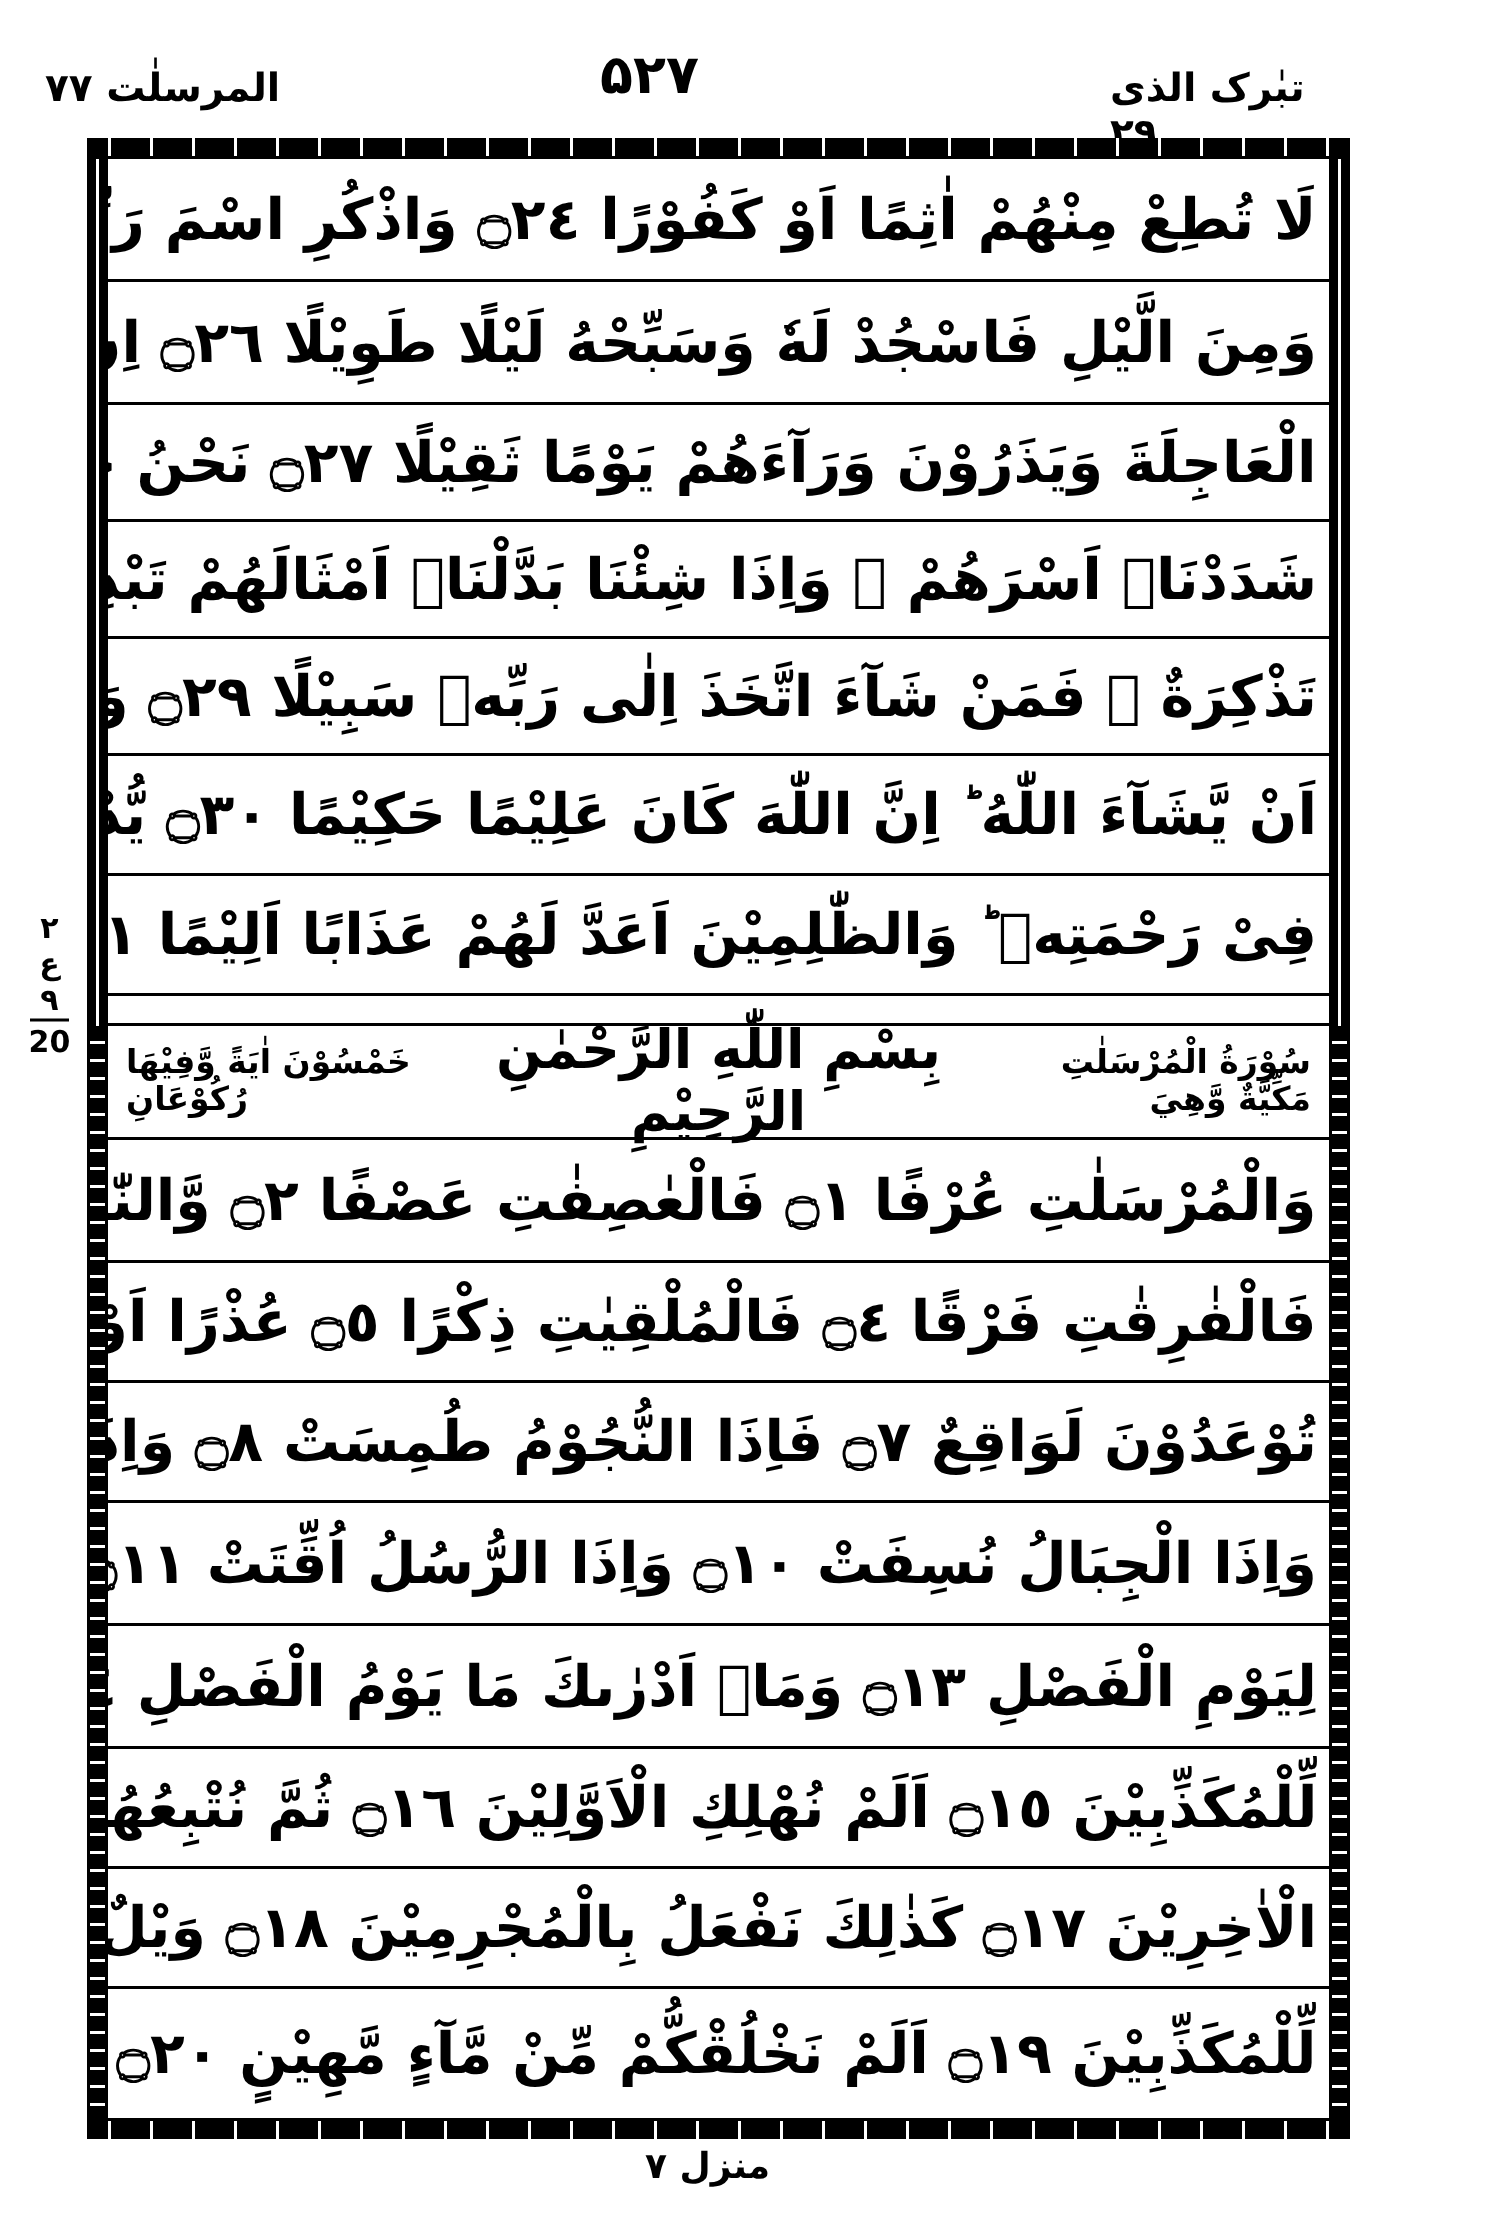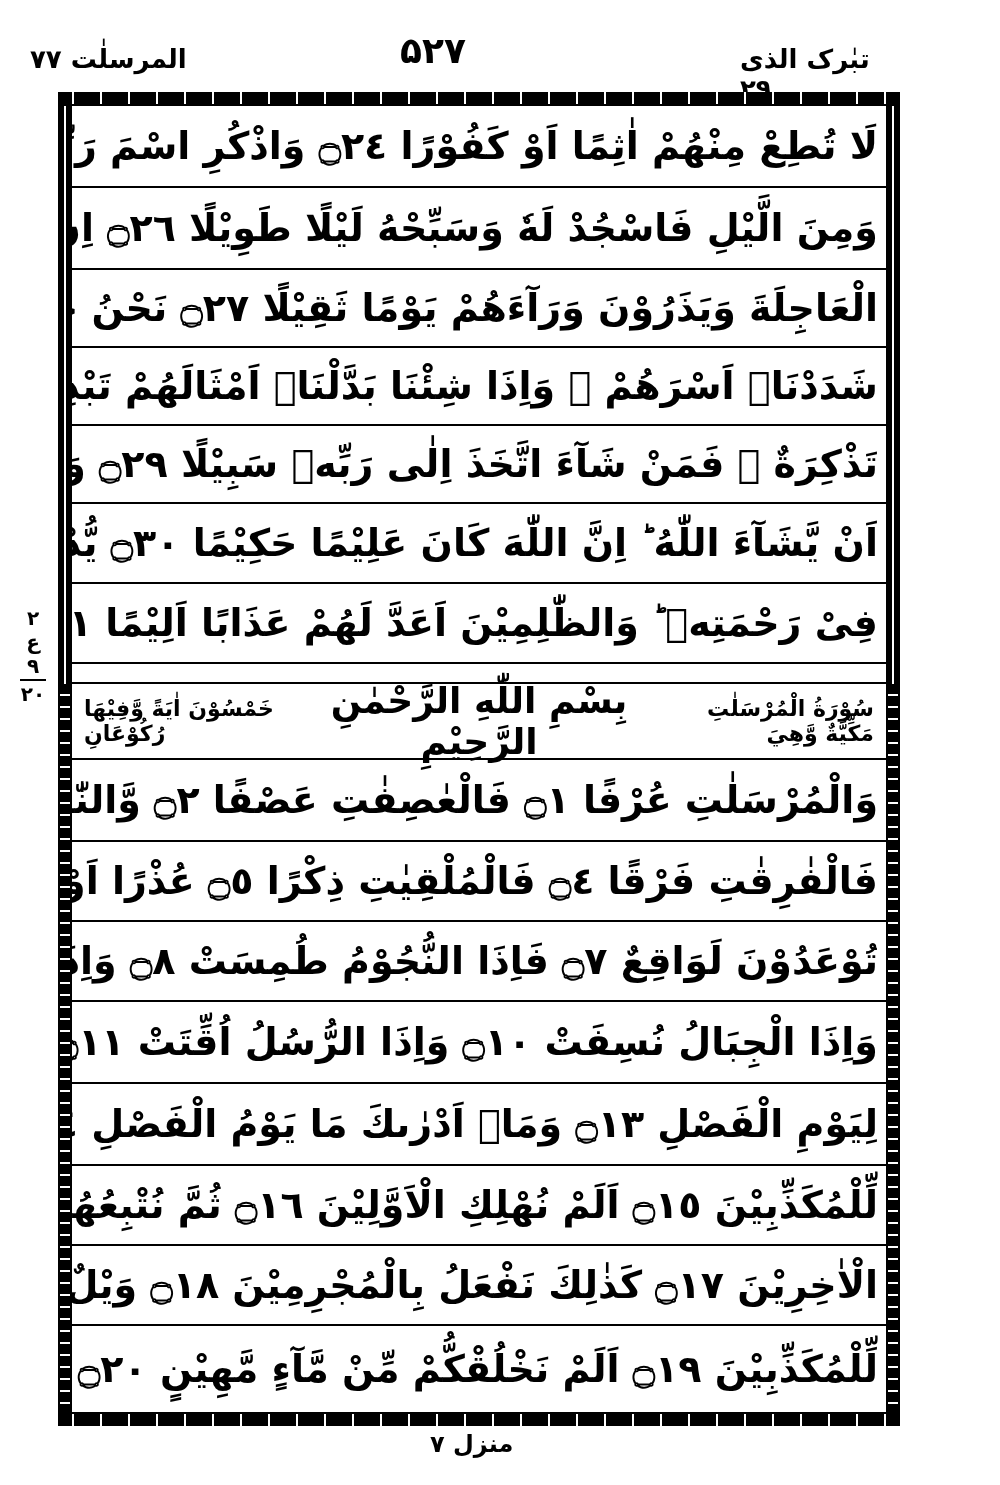--- a/index.html
+++ b/index.html
@@ -72,21 +72,21 @@
 
 <div class="hdr hdr-left">المرسلٰت ۷۷</div>
 <div class="hdr hdr-center">۵۲۷</div>
 <div class="hdr hdr-right">تبٰرک الذی ۲۹</div>
 
 <div class="margin-note">
   <div>۲</div>
   <div>ع</div>
   <div>۹</div>
   <span class="rule"></span>
-  <div>۲۰</div>
+  <div>20</div>
 </div>
 
 <div class="frame">
   <div class="frame-ornament-top"></div>
   <div class="frame-ornament-bottom"></div>
   <div class="frame-side left upper"></div>
   <div class="frame-side right upper"></div>
   <div class="frame-side left lower"></div>
   <div class="frame-side right lower"></div>
 

